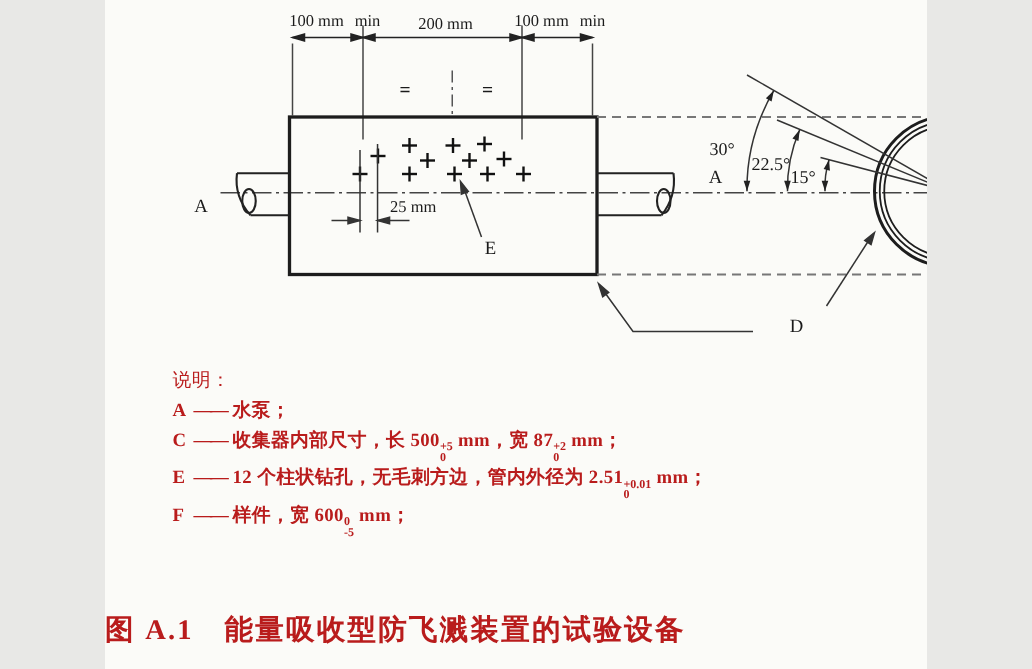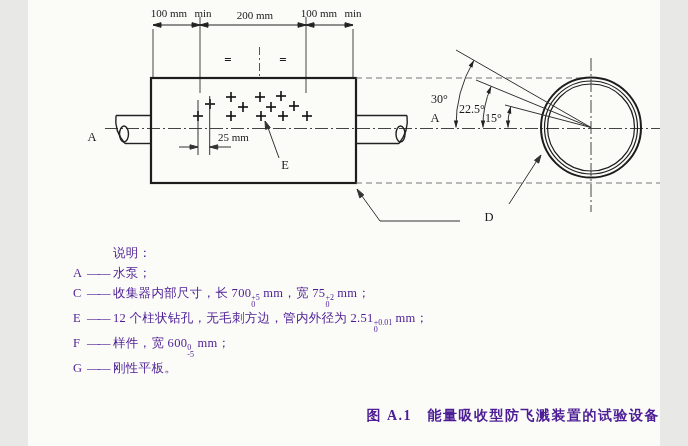--- a/index.html
+++ b/index.html
@@ -1,30 +1,30 @@
 <!DOCTYPE html>
 <html><head>
 <meta charset="utf-8">
 <style>
   html,body{margin:0;padding:0;background:#e8e8e6;}
   .page{
-    position:relative;width:632px;height:446px;background:#fbfbf8;
-    font-family:"Liberation Serif","DejaVu Serif",serif;color:#4c1d95;
+    position:relative;width:548px;height:446px;background:#fbfbf8;
+    font-family:"Liberation Serif","DejaVu Serif",serif;color:#b91c1c;
     overflow:hidden;margin:0 auto;
   }
   svg text{font-family:"Liberation Serif","DejaVu Serif",serif;fill:#1a1a1a;}
   .legend{position:absolute;left:45px;top:244px;font-size:12.5px;line-height:19.3px;letter-spacing:.3px;}
-  .legend-title{margin-bottom:1px;margin-left:40px;}
-  .legend-row{white-space:nowrap;}
+  .legend-title{margin-bottom:1px;}
+  .legend-row{white-space:nowrap;font-weight:bold;}
   .lkey{display:inline-block;min-width:14px;}
   .ldash{letter-spacing:-1.5px;margin-right:4px;}
   .tol{display:inline-flex;flex-direction:column;font-size:8px;line-height:7.5px;vertical-align:-3px;letter-spacing:0;text-align:left;}
   .rvar{font-style:italic;padding:0 1px;}
-  .caption{position:absolute;left:0;top:407px;width:100%;text-align:right;
-    font-weight:bold;font-size:14px;letter-spacing:1.5px;}
+  .caption{position:absolute;left:0;top:407px;width:100%;text-align:left;
+    font-weight:bold;font-size:19px;letter-spacing:1.5px;}
 </style>
 </head>
 <body>
 
 <div class="page">
 
   <svg width="688" height="240" viewBox="0 0 688 240">
 
     <g stroke="#444" stroke-width="1">
       <line x1="125" y1="29" x2="125" y2="77"></line>
@@ -157,34 +157,33 @@
       <path d="M513,155 510.7,163.1 506.5,160.3 Z"></path>
     </g>
     <text x="461" y="221" font-size="12.5" text-anchor="middle">D</text>
   </svg>
 
   
   <div class="legend">
     <div class="legend-title">说明：</div>
     <div id="legend-items">
         <div class="legend-row"><span class="lkey">A</span><span class="ldash">——</span><span>水泵；</span></div>
-        <div class="legend-row"><span class="lkey">C</span><span class="ldash">——</span><span>收集器内部尺寸，长 700</span><span class="tol">
+        <div class="legend-row"><span class="lkey">C</span><span class="ldash">——</span><span>收集器内部尺寸，长 500</span><span class="tol">
             <span>+5</span>
             <span>0</span>
-          </span><span> mm，宽 75</span><span class="tol">
+          </span><span> mm，宽 87</span><span class="tol">
             <span>+2</span>
             <span>0</span>
           </span><span> mm；</span></div>
         <div class="legend-row"><span class="lkey">E</span><span class="ldash">——</span><span>12 个柱状钻孔，无毛刺方边，管内外径为 2.51</span><span class="tol">
             <span>+0.01</span>
             <span>0</span>
           </span><span> mm；</span></div>
         <div class="legend-row"><span class="lkey">F</span><span class="ldash">——</span><span>样件，宽 600</span><span class="tol">
             <span>0</span>
             <span>-5</span>
           </span><span> mm；</span></div>
-        <div class="legend-row"><span class="lkey">G</span><span class="ldash">——</span><span>刚性平板。</span></div>
       </div>
   </div>
 
   
   <div class="caption">图 A.1　能量吸收型防飞溅装置的试验设备</div>
 </div>
 
 </body></html>

